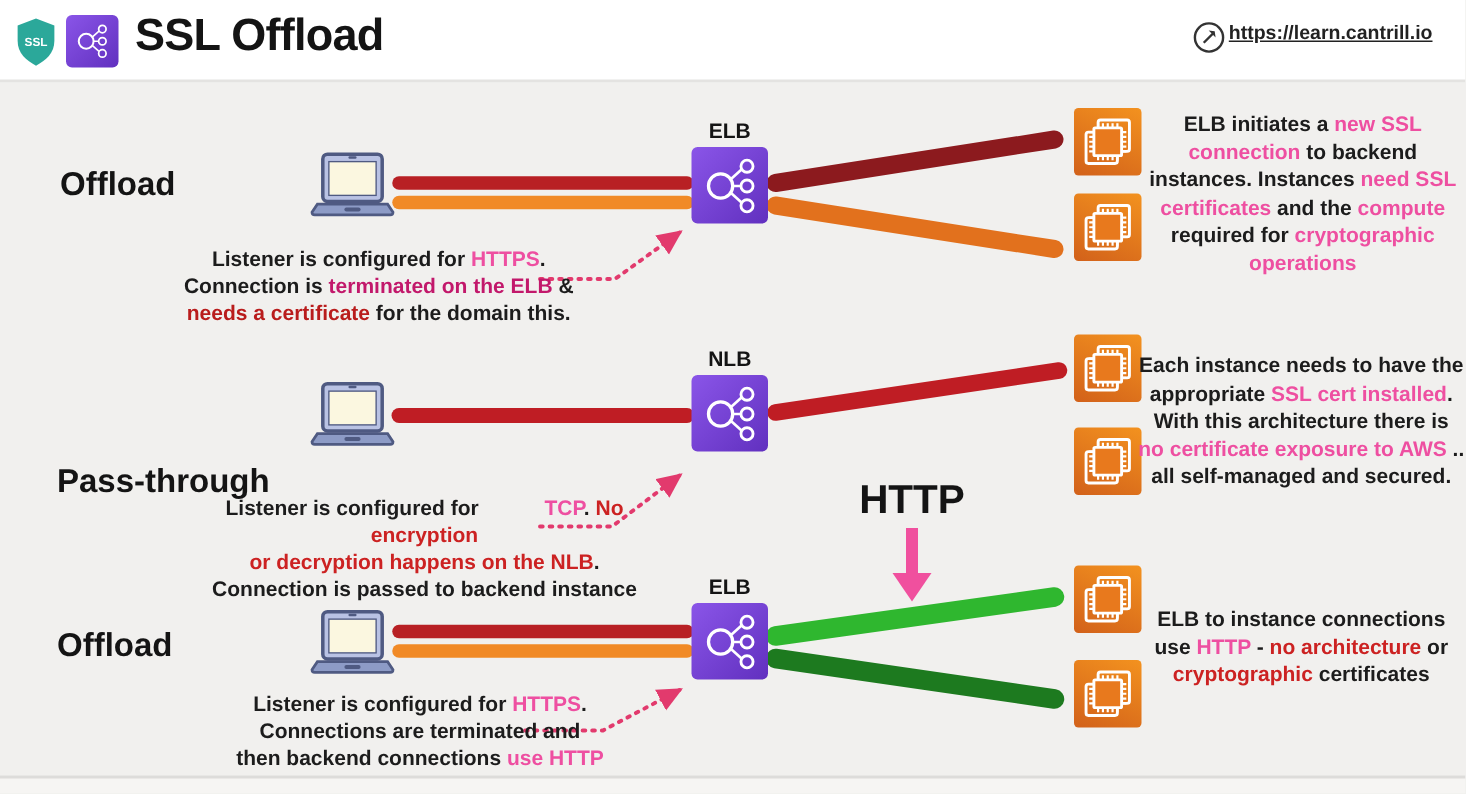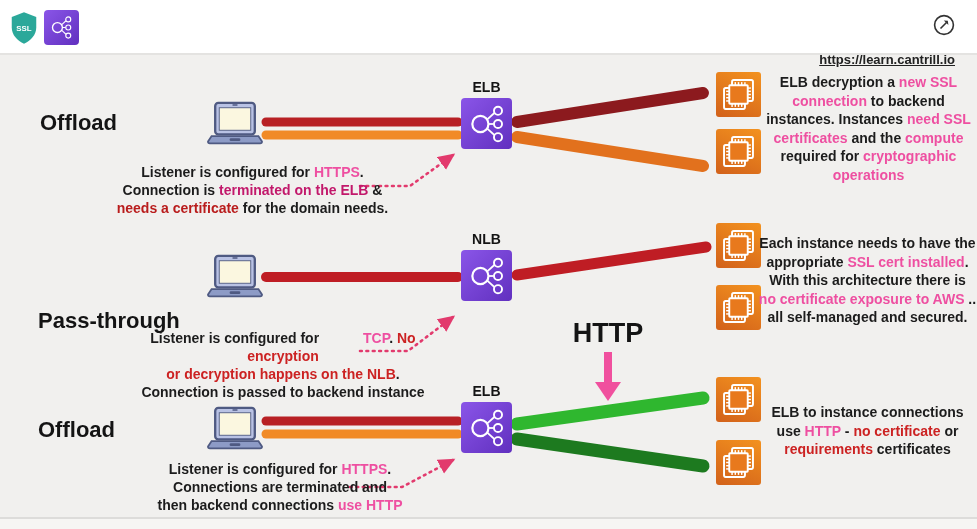--- a/index.html
+++ b/index.html
@@ -5,21 +5,21 @@
   * { margin:0; padding:0; box-sizing:border-box; }
   html,body { width:977px; height:529px; overflow:hidden; }
   body { font-family:"Liberation Sans", sans-serif; background:#f1f0ee; position:relative; }
   .abs { position:absolute; }
 
   
   .header { position:absolute; left:0; top:0; width:977px; height:55px; background:#ffffff; border-bottom:2px solid #e4e3e1; display:flex; align-items:center; }
   .title { position:absolute; left:90px; top:7px; font-size:30px; font-weight:800; color:#141414; letter-spacing:-0.5px; }
   .hdr-right { position:absolute; right:22px; top:14px; display:flex; align-items:center; gap:14px; font-size:13px; font-weight:600; color:#222; }
   .hdr-link { text-decoration:underline; color:#222; }
-  .hdr-item { display:flex; align-items:flex-end; gap:16px;flex-direction:column; }
+  .hdr-item { display:flex; align-items:flex-start; gap:2px; }
 
   
   .lb-tile { position:absolute; width:51px; height:51px; border-radius:4px; background:linear-gradient(135deg,#8a55e8 0%,#6130bf 100%); display:flex; align-items:center; justify-content:center; }
   .lb-tile-sm { position:absolute; left:44px; top:10px; width:35px; height:35px; border-radius:4px; background:linear-gradient(135deg,#8a55e8 0%,#6130bf 100%); display:flex; align-items:center; justify-content:center; }
   .ec2-tile { position:absolute; width:45px; height:45px; border-radius:3px; background:linear-gradient(205deg,#f3921f 0%,#d2611a 100%); display:flex; align-items:center; justify-content:center; }
   .lb-label { position:absolute; width:51px; text-align:center; font-size:14px; font-weight:800; color:#141414; }
 
   .section-label { position:absolute; font-size:22px; font-weight:800; color:#141414; }
 
   .caption { position:absolute; font-size:14px; font-weight:700; text-align:center; line-height:18px; white-space:pre-line; }
@@ -72,20 +72,21 @@
     <svg width="27" height="27" viewBox="0 0 60 60">
       <circle cx="21" cy="30" r="11" fill="none" stroke="#fff" stroke-width="3"></circle>
       <circle cx="45" cy="12" r="5.5" fill="none" stroke="#fff" stroke-width="2.6"></circle>
       <circle cx="45" cy="30" r="5.5" fill="none" stroke="#fff" stroke-width="2.6"></circle>
       <circle cx="45" cy="48" r="5.5" fill="none" stroke="#fff" stroke-width="2.6"></circle>
       <line x1="30" y1="24" x2="40" y2="15" stroke="#fff" stroke-width="2.4"></line>
       <line x1="32" y1="30" x2="39" y2="30" stroke="#fff" stroke-width="2.4"></line>
       <line x1="30" y1="36" x2="40" y2="45" stroke="#fff" stroke-width="2.4"></line>
     </svg>
   </div>
+  <div class="title">SSL Offload</div>
   <div class="hdr-right">
     <div class="hdr-item">
       <svg width="22" height="22" viewBox="0 0 22 22">
         <circle cx="11" cy="11" r="9.4" fill="none" stroke="#333" stroke-width="1.6"></circle>
         <line x1="7.5" y1="14.5" x2="13.5" y2="8.5" stroke="#333" stroke-width="1.6"></line>
         <polygon points="14.8,6.8 15.4,11 10.8,6.4" fill="#333"></polygon>
       </svg>
       <span class="hdr-link">https://learn.cantrill.io</span>
     </div>
   </div>
@@ -168,22 +169,22 @@
         <line x1="39.5" y1="24" x2="43.4" y2="24"></line>
         <line x1="39.5" y1="28" x2="43.4" y2="28"></line>
         <line x1="39.5" y1="32" x2="43.4" y2="32"></line>
         <line x1="39.5" y1="36" x2="43.4" y2="36"></line>
     </g>
   </svg>
 </div>
 
 <div class="caption" style="left:105px;top:163px;width:295px;"><span style="color: rgb(28, 28, 28);">Listener is configured for </span><span style="color: rgb(238, 79, 161);">HTTPS</span><span style="color: rgb(28, 28, 28);">.
 Connection is </span><span style="color: rgb(194, 24, 107);">terminated on the ELB</span><span style="color: rgb(28, 28, 28);"> &amp;
-</span><span style="color: #b91c1c;">needs a certificate</span><span style="color: rgb(28, 28, 28);"> for the domain needs.</span></div>
-<div class="note" style="left:762px;top:73px;width:213px;"><span style="color: rgb(28, 28, 28);">ELB decryption a </span><span style="color: rgb(238, 79, 161);">new SSL
+</span><span style="color: #b91c1c;">needs a certificate</span><span style="color: rgb(28, 28, 28);"> for the domain this.</span></div>
+<div class="note" style="left:762px;top:73px;width:213px;"><span style="color: rgb(28, 28, 28);">ELB initiates a </span><span style="color: rgb(238, 79, 161);">new SSL
 connection</span><span style="color: rgb(28, 28, 28);"> to backend
 instances. Instances </span><span style="color: rgb(238, 79, 161);">need SSL
 certificates</span><span style="color: rgb(28, 28, 28);"> and the </span><span style="color: rgb(238, 79, 161);">compute</span><span style="color: rgb(28, 28, 28);">
 required for </span><span style="color: rgb(238, 79, 161);">cryptographic
 operations</span></div>
 
 <div class="section-label" style="left:38px;top:264px;margin-top:44px;">Pass-through</div>
 
 <svg class="abs" style="left:206px;top:254px;" width="58" height="45" viewBox="0 0 64 50">
   <rect x="10" y="2" width="44" height="35" rx="3.5" fill="#b9c2e4" stroke="#4f5a82" stroke-width="2.6"></rect>
@@ -355,16 +356,16 @@
         <line x1="39.5" y1="32" x2="43.4" y2="32"></line>
         <line x1="39.5" y1="36" x2="43.4" y2="36"></line>
     </g>
   </svg>
 </div>
 
 <div class="caption" style="left:115px;top:460px;width:330px;"><span style="color: rgb(28, 28, 28);">Listener is configured for </span><span style="color: rgb(238, 79, 161);">HTTPS</span><span style="color: rgb(28, 28, 28);">.
 Connections are terminated and
 then backend connections </span><span style="color: rgb(238, 79, 161);">use HTTP</span></div>
 <div class="note" style="left:758px;top:403px;width:219px;"><span style="color: rgb(28, 28, 28);">ELB to instance connections
-use </span><span style="color: rgb(238, 79, 161);">HTTP</span><span style="color: rgb(28, 28, 28);"> - </span><span style="color: rgb(204, 34, 34);">no certificate</span><span style="color: rgb(28, 28, 28);"> or
-</span><span style="color: rgb(204, 34, 34);">requirements</span><span style="color: rgb(28, 28, 28);"> certificates</span></div>
+use </span><span style="color: rgb(238, 79, 161);">HTTP</span><span style="color: rgb(28, 28, 28);"> - </span><span style="color: rgb(204, 34, 34);">no architecture</span><span style="color: rgb(28, 28, 28);"> or
+</span><span style="color: rgb(204, 34, 34);">cryptographic</span><span style="color: rgb(28, 28, 28);"> certificates</span></div>
 
 <div class="bottom-strip"></div>
 
 </body></html>

